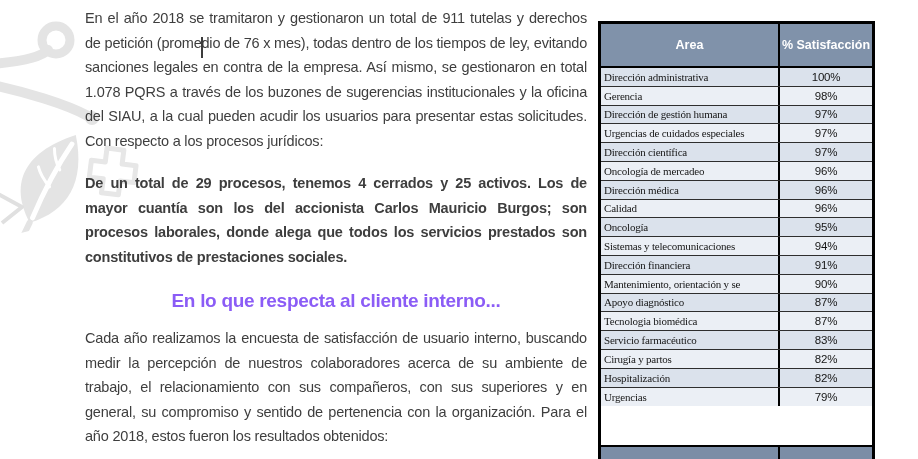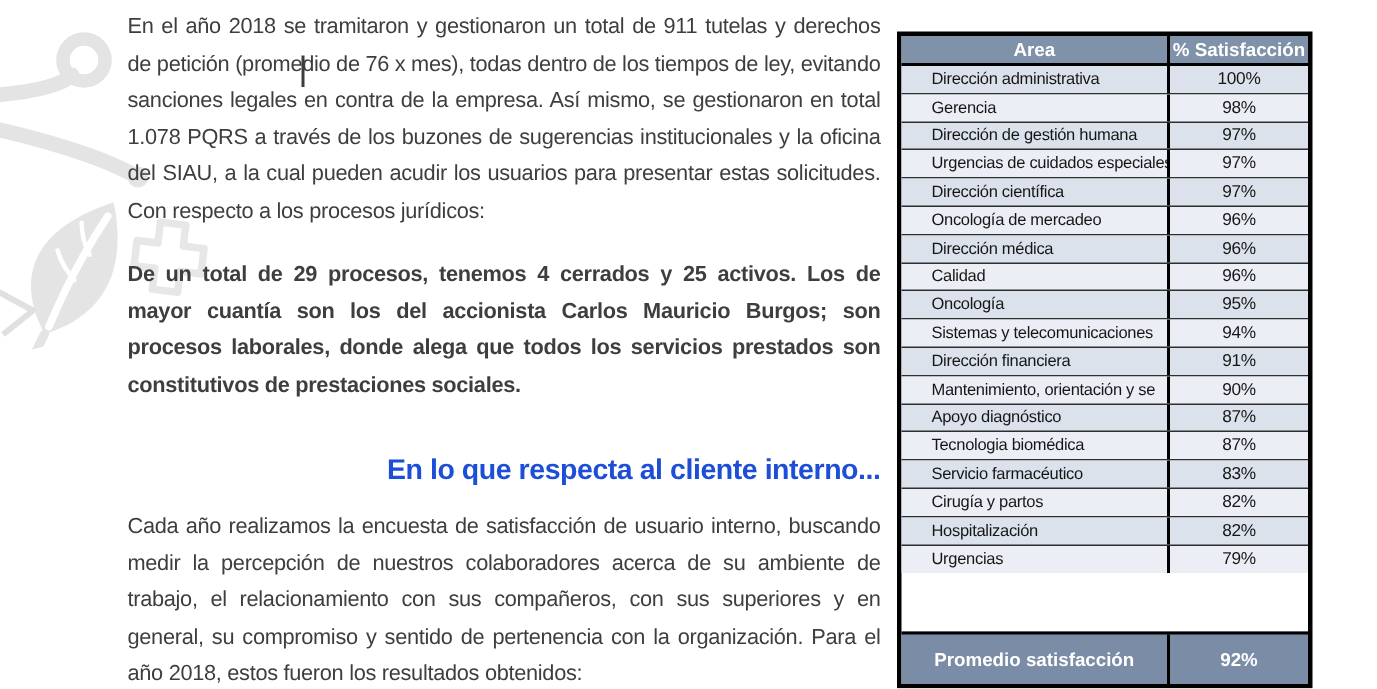--- a/index.html
+++ b/index.html
@@ -24,48 +24,48 @@
     position:absolute;
     left:85px; top:6px; width:502px;
     color:#3e3e3e;
     font-size:14.5px;
     line-height:24.5px;
     letter-spacing:-0.2px;
     text-align:justify;
   }
   .para2 { margin-top:18px;font-weight:bold; }
   .section-heading {
-    margin-top:33px;
+    margin-top:20px;
     font-size:19px;
     line-height:24px;
     font-weight:bold;
-    color:#1d4ed8;
+    color:#8b5cf6;
     letter-spacing:-0.3px;
-    text-align:right;
+    text-align:center;
   }
   .para3 { margin-top:13px; }
 
   .text-caret {
     position:absolute;
     left:201px; top:37px;
     width:2px; height:21px;
     background:#3c3c3c;
   }
 
   
   .sat-table {
     position:absolute;
     left:598px; top:21px;
     width:277px;
     border:3px solid #000000;
     background:#ffffff;
     font-family:"Liberation Sans", sans-serif;
   }
   .t-head {
-    display:flex; height:20px;
+    display:flex; height:44px;
     background:#8092aa;
     border-bottom:2px solid #000000;
     color:#ffffff; font-weight:bold; font-size:12.5px;
   }
   .t-foot {
     display:flex; height:35px;
     background:#7b8da6;
     border-top:2px solid #000000;
     color:#ffffff; font-weight:bold; font-size:12.5px;margin-top:39px;
   }
@@ -82,21 +82,21 @@
   .t-head .c-area, .t-foot .c-area { justify-content:center; }
   .trow {
     display:flex; height:18.8px;
     border-bottom:1px solid #2e2e2e;
     font-size:11px; color:#161616;
     letter-spacing:-0.2px;
   }
   .trow:last-of-type { border-bottom:none; }
   .trow:nth-of-type(odd)  { background:#dbe2ec; }
   .trow:nth-of-type(even) { background:#ebeff5; }
-  .trow .c-area { padding-left:20px; }
+  .trow .c-area { padding-left:3px;font-family:Liberation Serif, serif; }
   .trow .c-val  { font-size:11.5px; }
 </style>
 </head>
 <body>
 
 <div class="page">
 
   <svg class="wm wm-steth" width="125" height="115" viewBox="0 0 125 115">
     <circle cx="68" cy="28" r="14" fill="none" stroke="#e4e4e4" stroke-width="9"></circle>
     <path d="M2,52 C 30,50 52,46 60,38" fill="none" stroke="#e4e4e4" stroke-width="10" stroke-linecap="round"></path>

